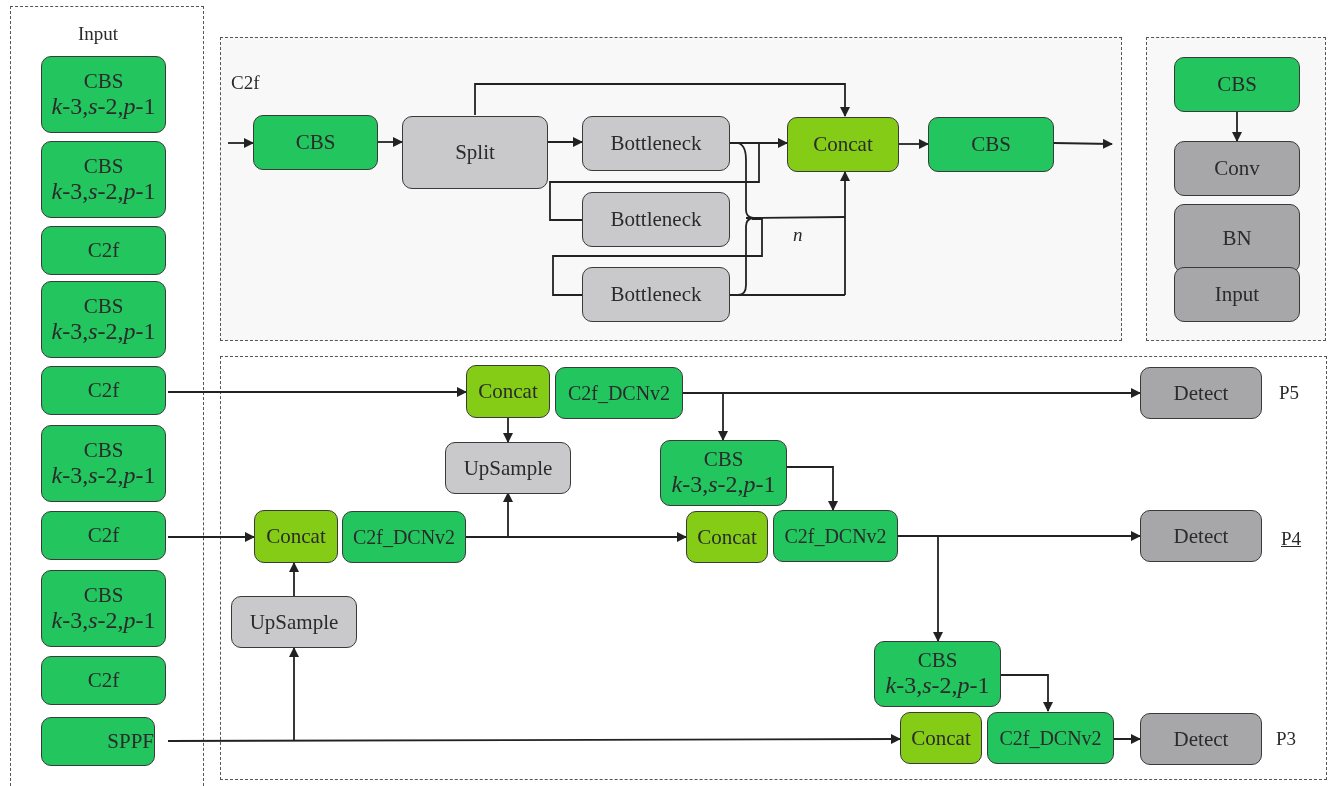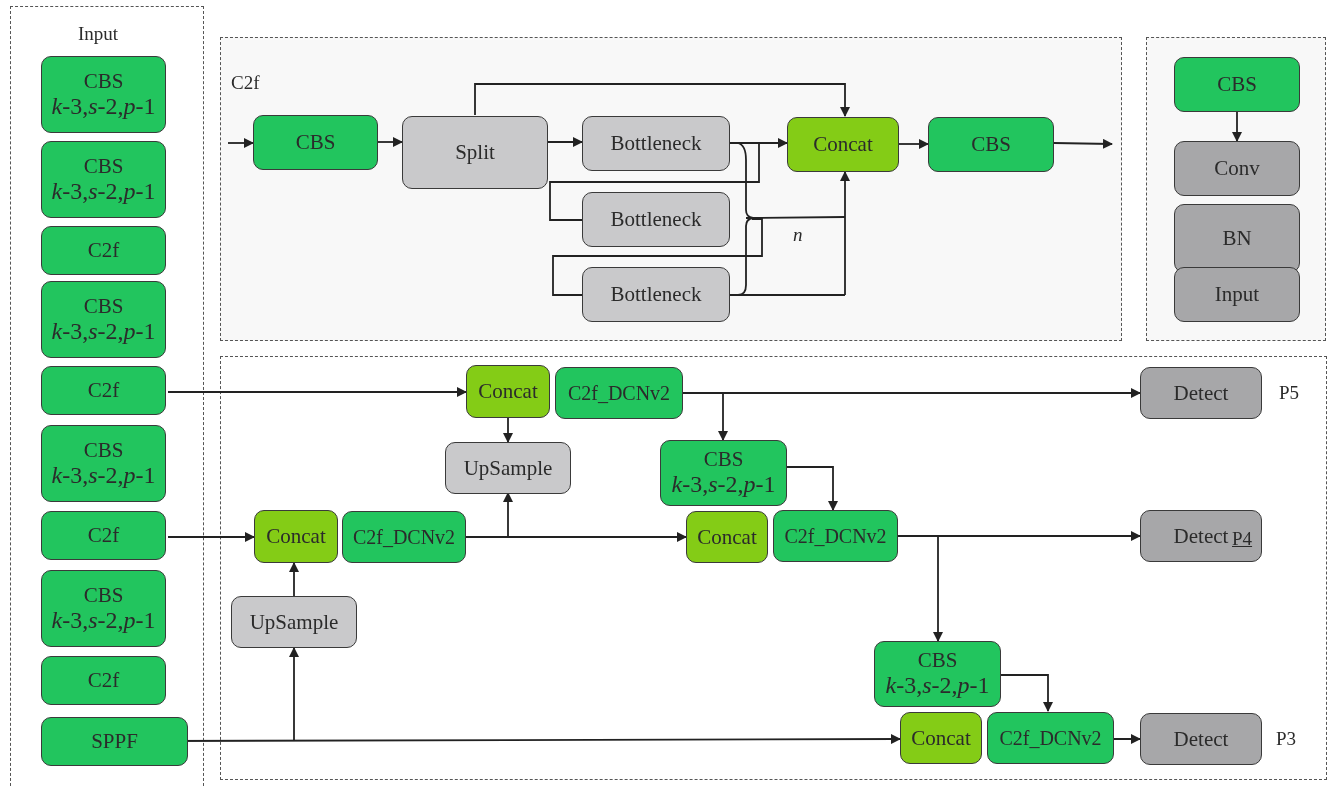--- a/index.html
+++ b/index.html
@@ -96,21 +96,21 @@
 <div class="box light" style="left:41px;top:511px;width:125px;height:49px;">
   <span>C2f</span>
 </div>
 <div class="box light" style="left:41px;top:570px;width:125px;height:77px;">
   <span>CBS</span>
   <span class="params"><i>k</i><span>-3,</span><i>s</i><span>-2,</span><i>p</i><span>-1</span></span>
 </div>
 <div class="box light" style="left:41px;top:656px;width:125px;height:49px;">
   <span>C2f</span>
 </div>
-<div class="box light" style="left:41px;top:717px;width:147px;height:49px;">
+<div class="box light" style="left:41px;top:717px;width:114px;height:49px;align-items:flex-end;">
   <span>SPPF</span>
 </div>
 
 <div class="lbl" style="left:231px;top:72px;">C2f</div>
 <div class="box light" style="left:253px;top:115px;width:125px;height:55px;">CBS</div>
 <div class="box mid" style="left:402px;top:116px;width:146px;height:73px;">Split</div>
 <div class="box mid" style="left:582px;top:116px;width:148px;height:55px;">Bottleneck</div>
 <div class="box mid" style="left:582px;top:192px;width:148px;height:55px;">Bottleneck</div>
 <div class="box mid" style="left:582px;top:267px;width:148px;height:55px;">Bottleneck</div>
 <div class="lbl" style="left:793px;top:224px;font-style:italic;font-size:19px;">n</div>
@@ -141,14 +141,14 @@
   <span>CBS</span>
   <span class="params"><i>k</i><span>-3,</span><i>s</i><span>-2,</span><i>p</i><span>-1</span></span>
 </div>
 <div class="box dark" style="left:900px;top:712px;width:82px;height:52px;">Concat</div>
 <div class="box light" style="left:987px;top:712px;width:127px;height:52px;font-size:20px;">C2f_DCNv2</div>
 
 <div class="box gray" style="left:1140px;top:367px;width:122px;height:52px;">Detect</div>
 <div class="box gray" style="left:1140px;top:510px;width:122px;height:52px;">Detect</div>
 <div class="box gray" style="left:1140px;top:713px;width:122px;height:52px;">Detect</div>
 <div class="lbl" style="left:1279px;top:382px;">P5</div>
-<div class="lbl" style="left:1232px;top:528px;text-decoration:underline;">P4</div>
+<div class="lbl" style="left:1281px;top:528px;text-decoration:underline;">P4</div>
 <div class="lbl" style="left:1276px;top:728px;">P3</div>
 
 </body></html>

